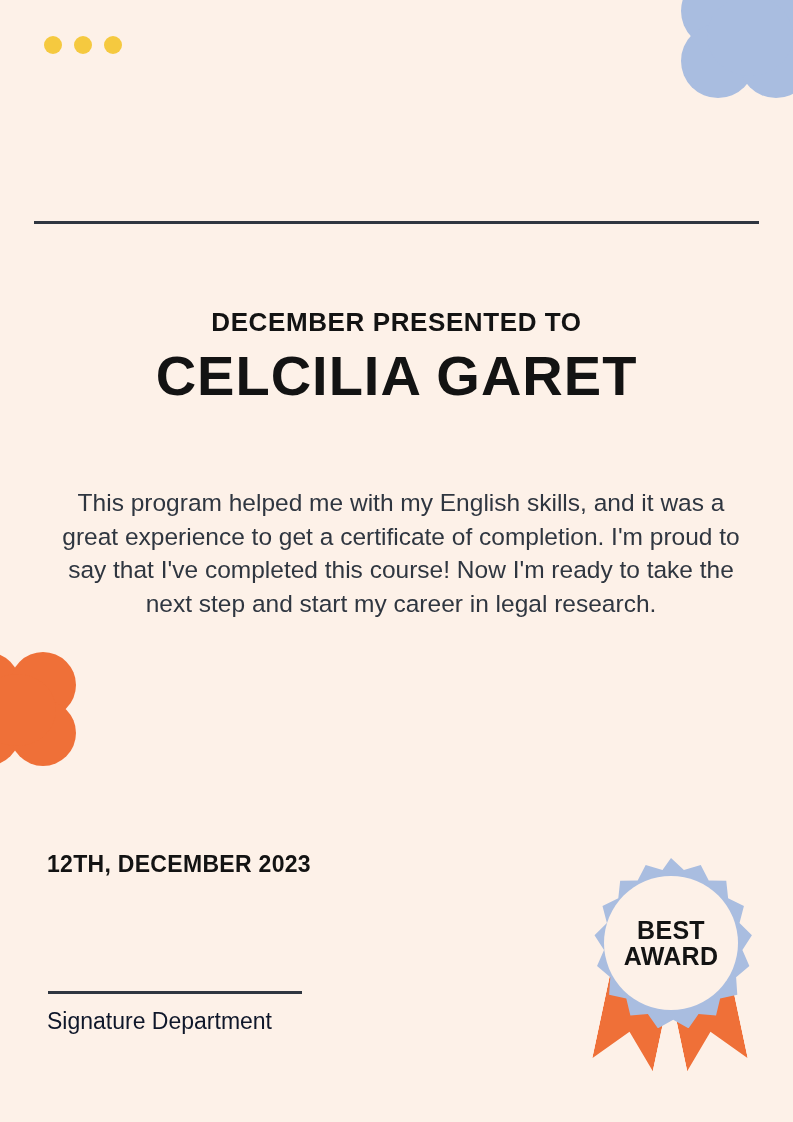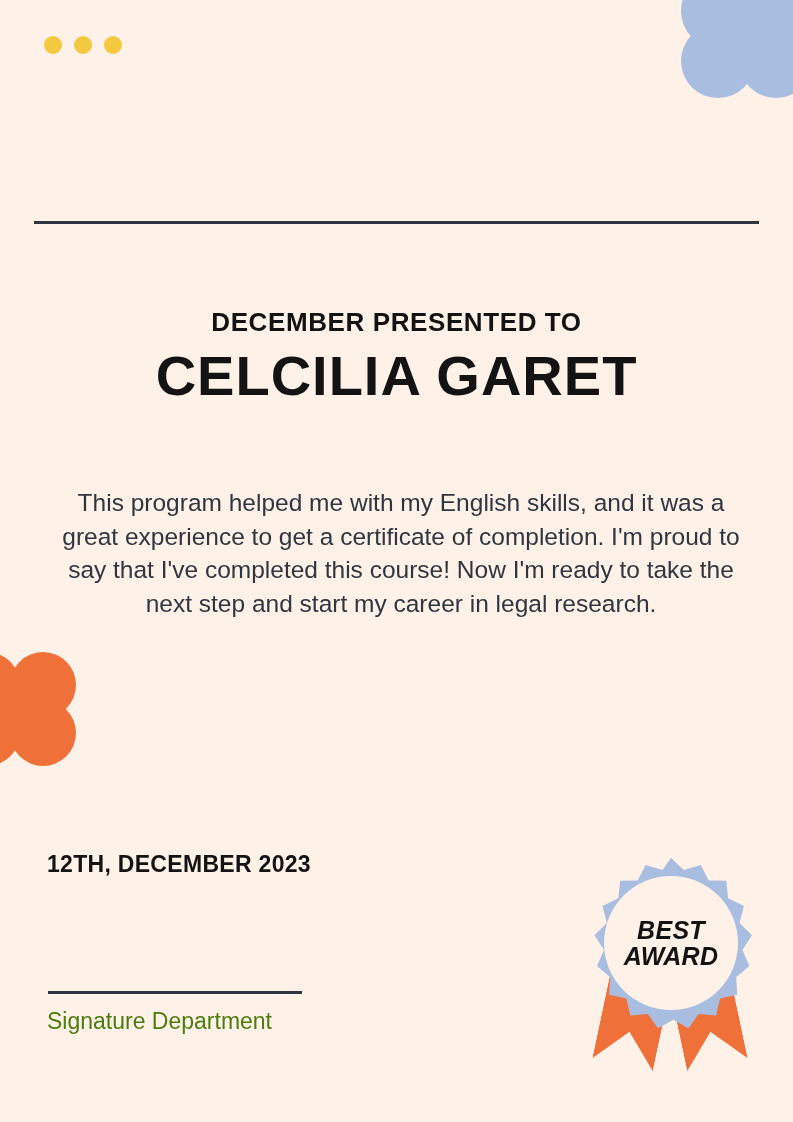--- a/index.html
+++ b/index.html
@@ -157,21 +157,21 @@
     left: 48px;
     width: 254px;
     height: 3px;
     background: #2f3640;
   }
   .sig-label {
     position: absolute;
     top: 1008px;
     left: 47px;
     font-size: 23px;
-    color: #4d7c0f;
+    color: #0f172a;
   }
 
   
   .badge {
     position: absolute;
     top: 858px;
     left: 578px;
     width: 186px;
     height: 230px;
   }
@@ -211,21 +211,20 @@
     flex-direction: column;
     align-items: center;
     justify-content: center;
     line-height: 1.06;
   }
   .badge-inner span {
     font-size: 25px;
     font-weight: bold;
     color: #131313;
     letter-spacing: 0.3px;
-    font-style: italic;
   }
 </style>
 </head>
 <body>
 
 <div class="certificate">
 
   <div class="dots">
     <div class="dot"></div>
     <div class="dot"></div>

